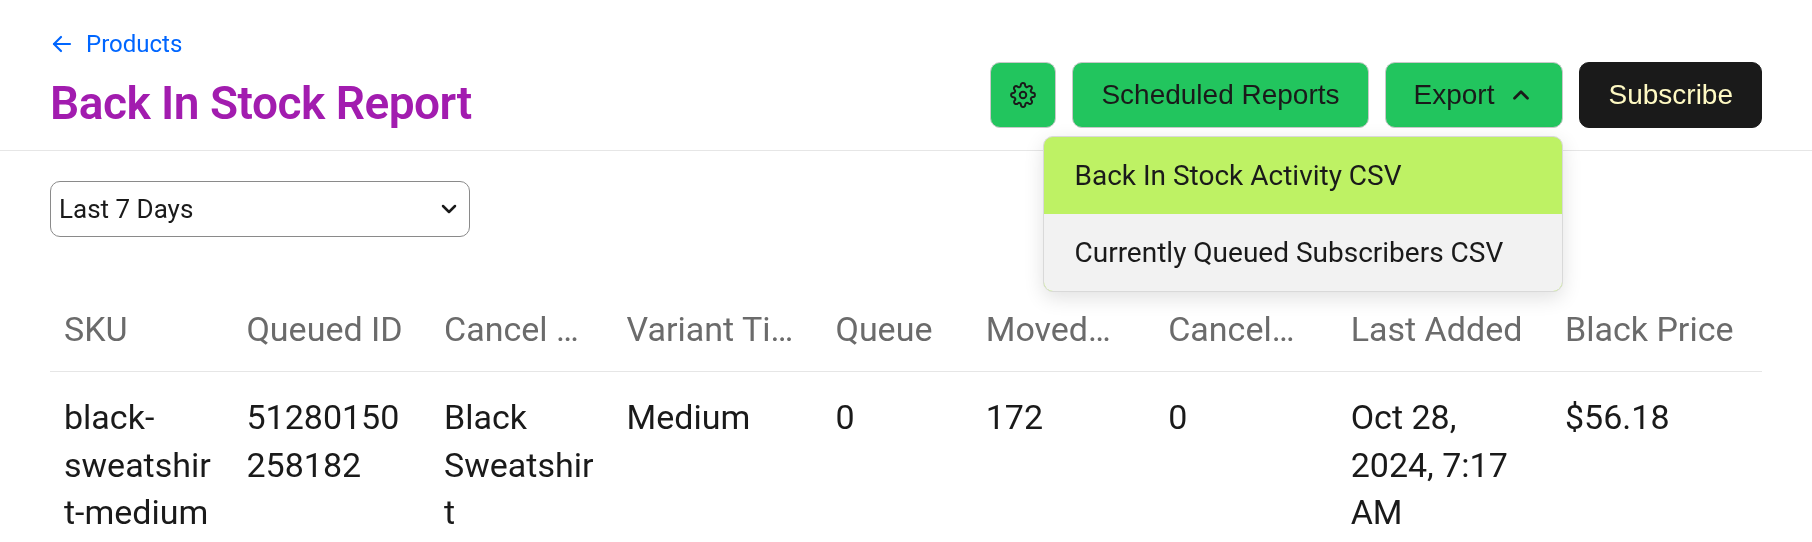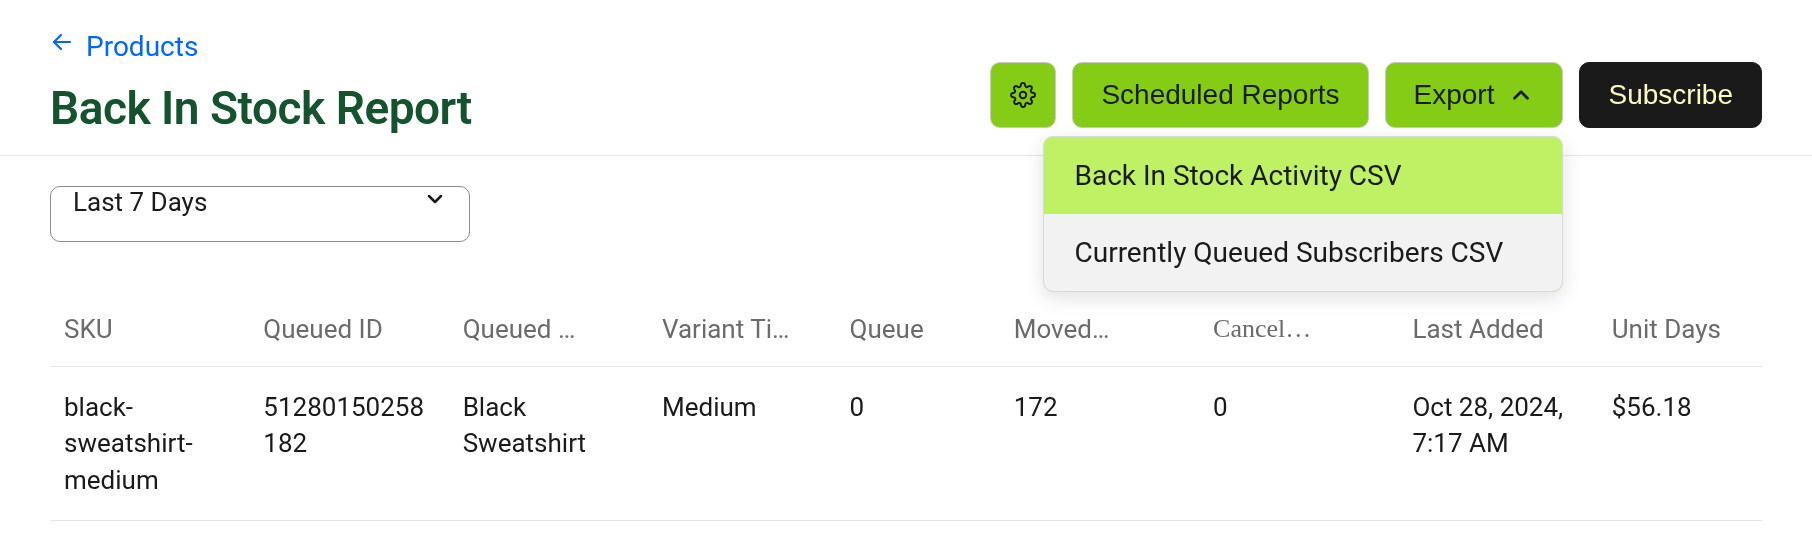--- a/index.html
+++ b/index.html
@@ -15,38 +15,39 @@
     padding: 30px 50px 20px 50px;
     border-bottom: 1px solid #e6e6e6;
     display: flex;
     justify-content: space-between;
     align-items: flex-start;
     position: relative;
   }
   .header-left { display: flex; flex-direction: column; gap: 18px; }
   .breadcrumb {
     display: flex;
+    align-items: center;
     gap: 12px;
     color: #0066ff;
-    font-size: 28px;
+    font-size: 24px;
     cursor: pointer;
   }
   .breadcrumb svg { width: 24px; height: 24px; stroke: #0066ff; }
-  .page-title { font-size: 46px; font-weight: 600; color: #14532d; letter-spacing: -0.5px; }
+  .page-title { font-size: 46px; font-weight: 600; color: #a21caf; letter-spacing: -0.5px; }
   .header-actions { display: flex; gap: 16px; align-items: center; margin-top: 32px; }
   .btn {
     display: inline-flex;
     align-items: center;
     justify-content: center;
     gap: 14px;
     height: 66px;
     padding: 0 28px;
     border: 1px solid #c9c9c9;
     border-radius: 10px;
-    background: #84cc16;
+    background: #22c55e;
     font-size: 28px;
     font-weight: 500;
     color: #1a1a1a;
     cursor: pointer;
   }
   .btn-icon { width: 66px; padding: 0; }
   .btn-primary { background: #1a1a1a; color: #fef9c3; border-color: #1a1a1a; }
   .btn svg { width: 26px; height: 26px; }
   .dropdown-wrap { position: relative; }
   .dropdown-menu {
@@ -65,54 +66,55 @@
     padding: 22px 30px;
     font-size: 28px;
     color: #1a1a1a;
     cursor: pointer;
   }
   .dropdown-item.hover { background: #f2f2f2; }
   .content { padding: 30px 50px; }
   .filter-row { margin-bottom: 50px; }
   .select {
     display: inline-flex;
+    align-items: center;
     justify-content: space-between;
     height: 56px;
-    padding: 0 22px;
+    padding: 0 8px;
     border: 1px solid #8a8a8a;
     border-radius: 10px;
     font-size: 26px;
     min-width: 420px;
     cursor: pointer;
   }
   .select svg { width: 24px; height: 24px; }
   .table { width: 100%; border-collapse: collapse; }
   .table th, .table td {
     text-align: left;
     padding: 22px 14px;
-    font-size: 26px;
+    font-size: 34px;
     vertical-align: top;
   }
   .table th {
     font-weight: 400;
     color: #6b6b6b;
     border-bottom: 1px solid #e6e6e6;
     white-space: nowrap;
     overflow: hidden;
     text-overflow: ellipsis;
   }
   .table tbody tr { border-bottom: 1px solid #e6e6e6; }
   .table td { color: #1a1a1a; word-break: break-word; line-height: 1.4; }
   .col-sku { width: 170px; }
   .col-variantid { width: 170px; }
   .col-product { width: 170px; }
   .col-vtitle { width: 160px; }
   .col-queue { width: 140px; }
   .col-moved { width: 170px; }
-  .col-cancel { width: 170px; font-family: Liberation Serif, serif; }
+  .col-cancel { width: 170px; }
   .col-added { width: 170px; }
   .col-price { width: 140px; }
 </style>
 </head>
 <body>
 
 <div class="header">
   <div class="header-left">
     <div class="breadcrumb">
       <svg viewBox="0 0 24 24" fill="none" stroke="currentColor" stroke-width="2.2" stroke-linecap="round" stroke-linejoin="round">
@@ -163,27 +165,27 @@
           <polyline points="6 9 12 15 18 9"></polyline>
         </svg>
     </div>
   </div>
 
   <table class="table">
     <thead>
       <tr>
         <th class="col-sku">SKU</th>
         <th class="col-variantid">Queued ID</th>
-        <th class="col-product">Queued …</th>
+        <th class="col-product">Cancel …</th>
         <th class="col-vtitle">Variant Ti…</th>
         <th class="col-queue">Queue</th>
         <th class="col-moved">Moved…</th>
         <th class="col-cancel">Cancel…</th>
         <th class="col-added">Last Added</th>
-        <th class="col-price">Unit Days</th>
+        <th class="col-price">Black Price</th>
       </tr>
     </thead>
     <tbody>
       <tr>
         <td>black-sweatshirt-medium</td>
         <td>51280150258182</td>
         <td>Black Sweatshirt</td>
         <td>Medium</td>
         <td>0</td>
         <td>172</td>

